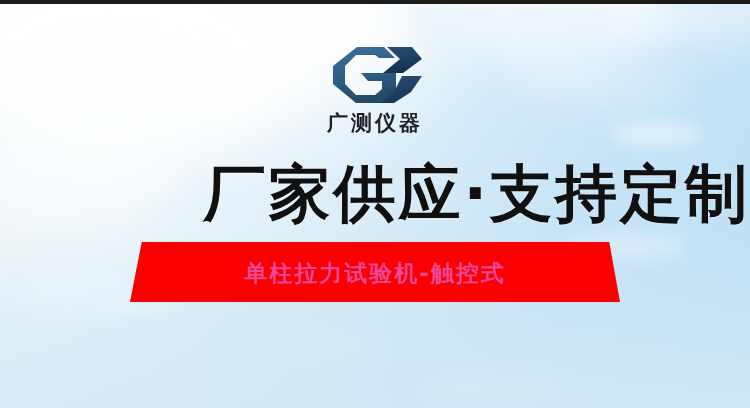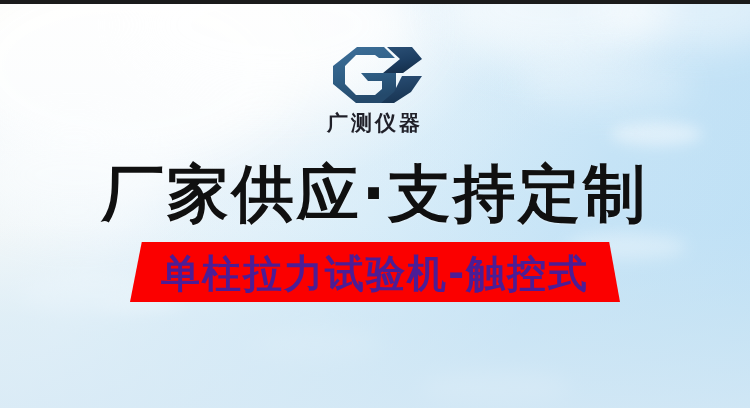--- a/index.html
+++ b/index.html
@@ -58,21 +58,21 @@
   .logo-word {
     margin-top:5px;
     font-size:21px; font-weight:700; letter-spacing:3px;
     color:#1f1f28;
     font-family:"DejaVu Sans", sans-serif;
   }
 
   
   .headline {
     position:absolute; left:0; top:163px; width:750px;
-    text-align:center; z-index:5;
+    text-align:right; z-index:5;
     font-family:"DejaVu Sans", sans-serif;
     font-size:62px; font-weight:700; line-height:1;
     letter-spacing:3px;
     color:#101010;
     text-shadow:0 1px 2px rgba(255,255,255,0.35);
     white-space:nowrap;
   }
 
   
   .red-wrap {
@@ -80,22 +80,22 @@
   }
   .red-shape {
     position:absolute; inset:0;
     background:#fb0000;
     clip-path:polygon(2.4% 0%, 97.8% 0%, 100% 100%, 0% 100%);
   }
   .red-text {
     position:absolute; inset:0;
     display:flex; align-items:center; justify-content:center;
     font-family:"DejaVu Sans", sans-serif;
-    font-size:39px; font-weight:700; letter-spacing:2px;
-    color:#4c1d95; white-space:nowrap;
+    font-size:23px; font-weight:700; letter-spacing:2px;
+    color:#ec4899; white-space:nowrap;
     padding-top:3px;
   }
 
   
   .subtext {
     position:absolute; left:168px; top:320px; width:414px; z-index:5;
     text-align:center;
     font-family:"Liberation Sans", sans-serif;
     font-size:12.5px; line-height:19px;
     color:rgba(150,176,196,0.62);

